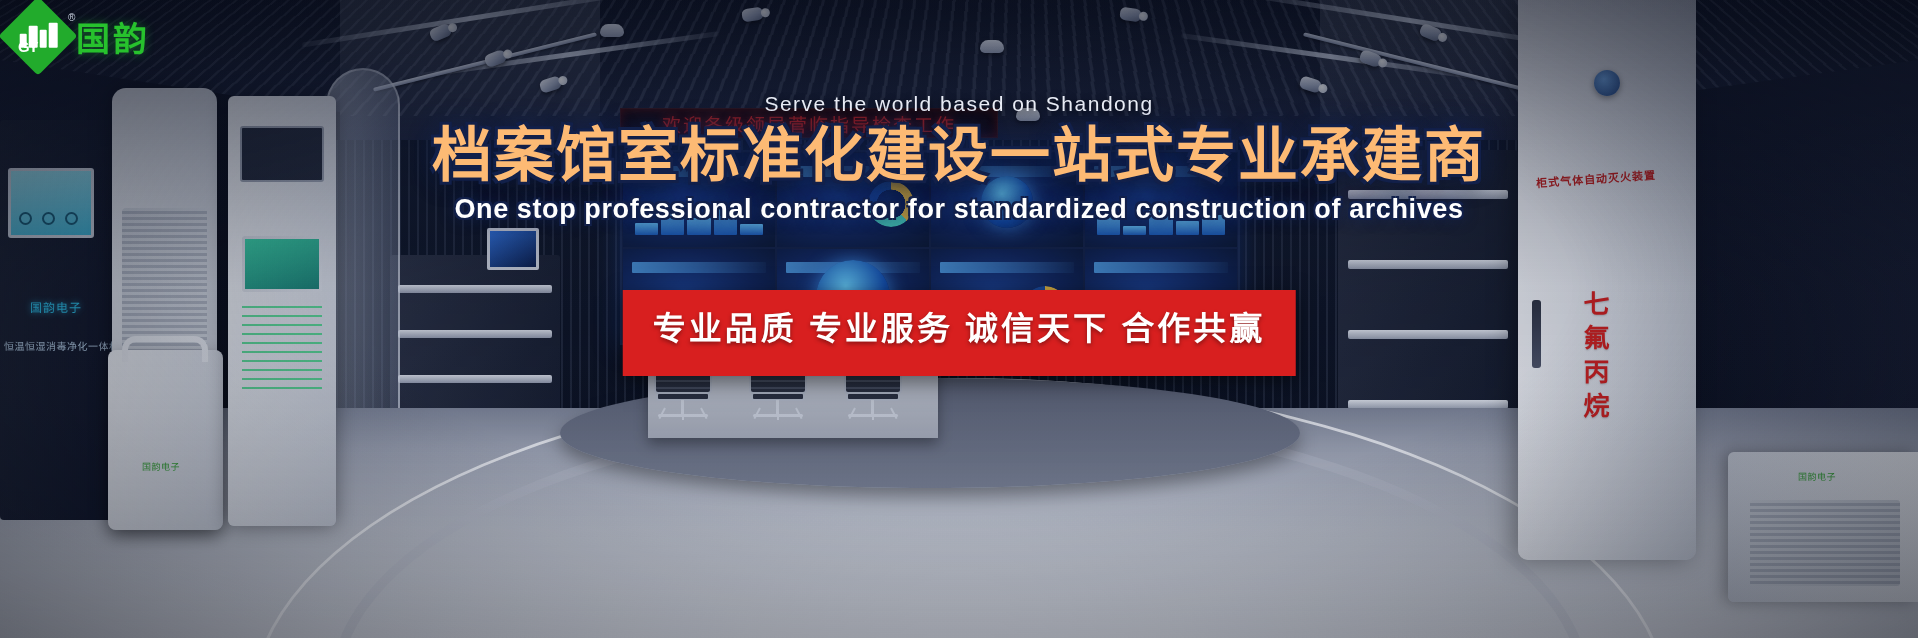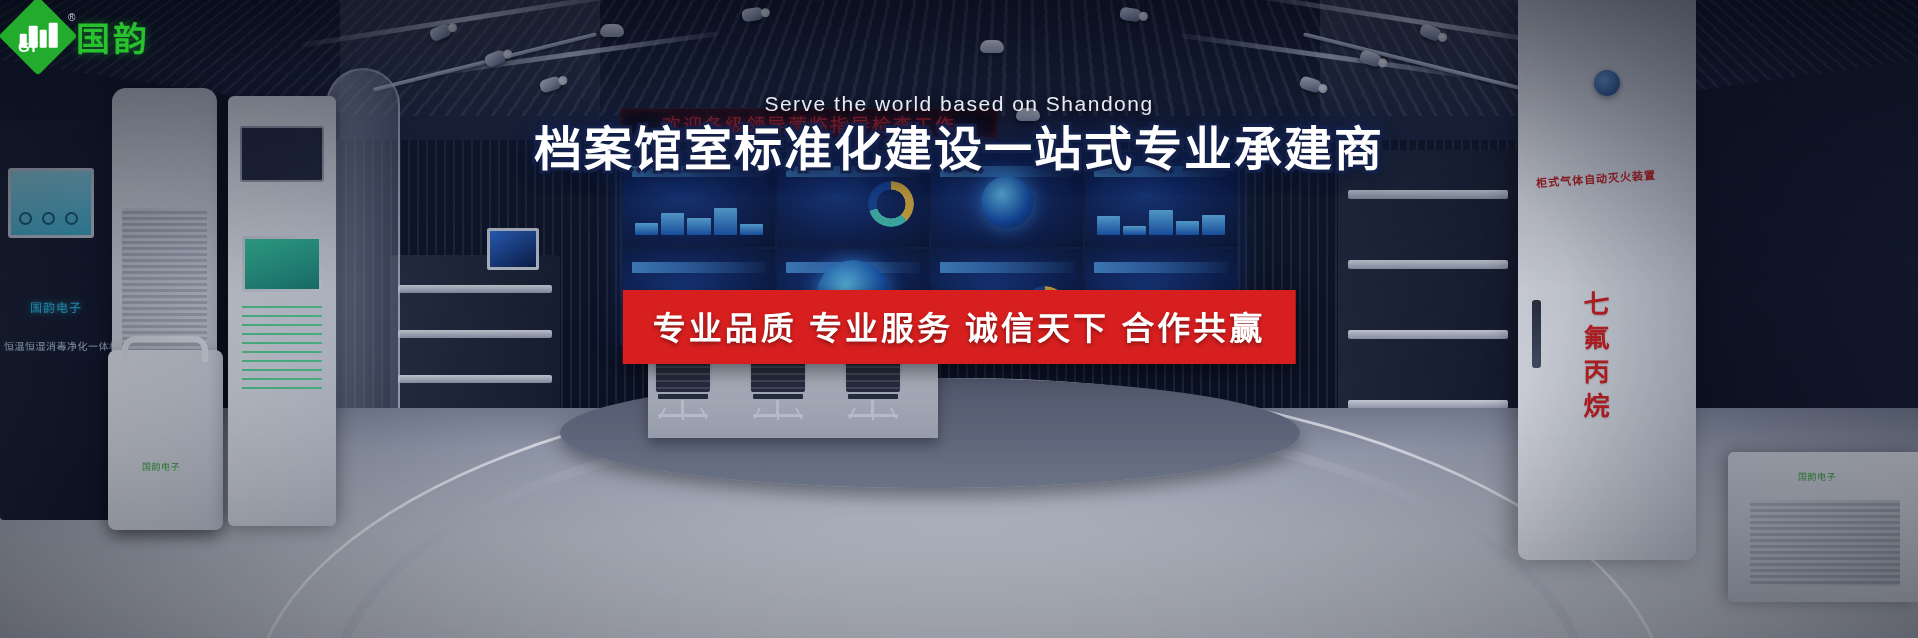--- a/index.html
+++ b/index.html
@@ -346,39 +346,39 @@
     text-shadow:0 2px 10px rgba(0,0,0,.75);
   }
   .top-sub{
     position:absolute;top:92px;left:0;width:100%;text-align:center;
     color:#e9edf6;font-size:21px;letter-spacing:1.5px;
     text-shadow:0 2px 8px rgba(0,0,0,.8);
   }
 
   .main-headline{
     position:absolute;top:126px;left:0;width:100%;text-align:center;
-    color:#ffffff;font-size:48px;font-weight:800;letter-spacing:2px;line-height:1;
+    color:#fdba74;font-size:60px;font-weight:800;letter-spacing:2px;line-height:1;
     text-shadow:
       -3px -3px 0 #12204a, 3px -3px 0 #12204a,
       -3px  3px 0 #12204a, 3px  3px 0 #12204a,
       0 0 24px rgba(20,40,100,.9), 0 6px 18px rgba(0,0,0,.65);
   }
   .main-sub{
     position:absolute;top:194px;left:0;width:100%;text-align:center;
     color:#ffffff;font-size:27px;font-weight:700;letter-spacing:.6px;
     text-shadow:
       -2px -2px 0 #12204a, 2px -2px 0 #12204a,
       -2px  2px 0 #12204a, 2px  2px 0 #12204a,
       0 0 16px rgba(20,40,100,.9);
   }
 
   .cta{
     position:absolute;left:50%;top:290px;transform:translateX(-50%);
     background:#d81f1f;color:#fff;
-    padding:12px 30px 14px;
+    padding:12px 30px 26px;
     font-size:33px;font-weight:700;letter-spacing:3px;white-space:nowrap;
     box-shadow:0 6px 20px rgba(0,0,0,.5);
     text-shadow:0 2px 4px rgba(0,0,0,.4);
   }
 </style>
 </head>
 <body>
 
 <div id="banner">
 
@@ -599,17 +599,18 @@
         </div>
         <div class="gy">GY</div>
       </div>
       <div class="logo-reg">®</div>
       <div class="logo-text">国韵</div>
     </div>
 
     <div class="top-sub">Serve the world based on Shandong</div>
 
     <div class="main-headline">档案馆室标准化建设一站式专业承建商</div>
+    <div class="main-sub">One stop professional contractor for standardized construction of archives</div>
 
     <div class="cta">专业品质  专业服务  诚信天下  合作共赢</div>
   </div>
 
 </div>
 
 </body></html>

